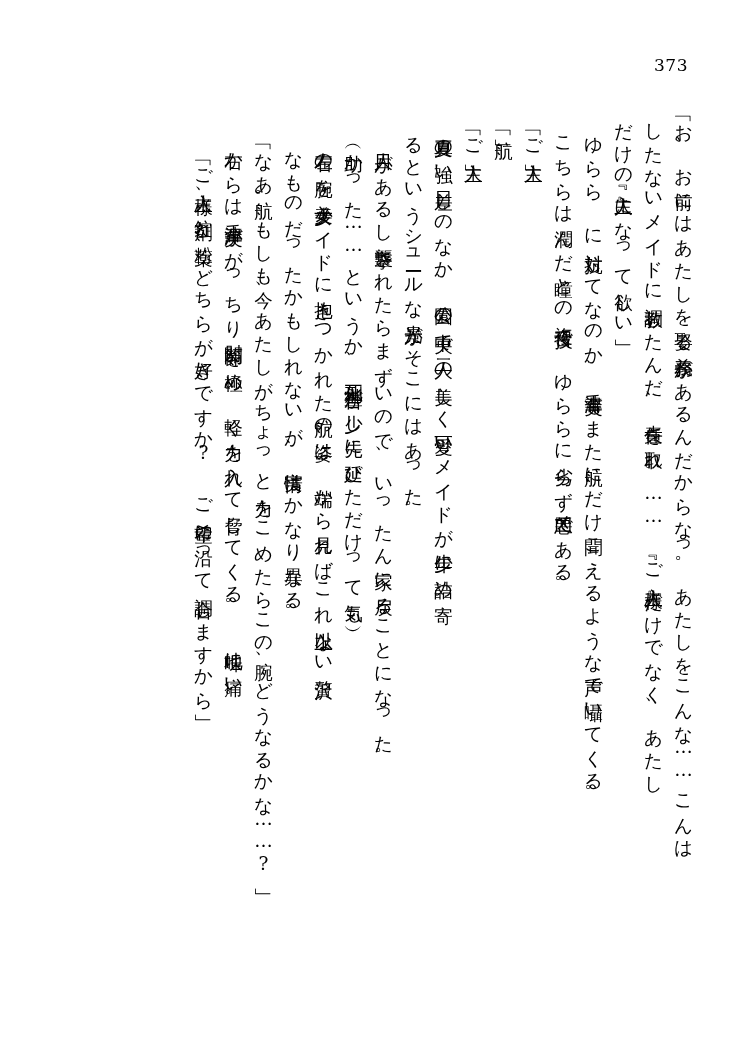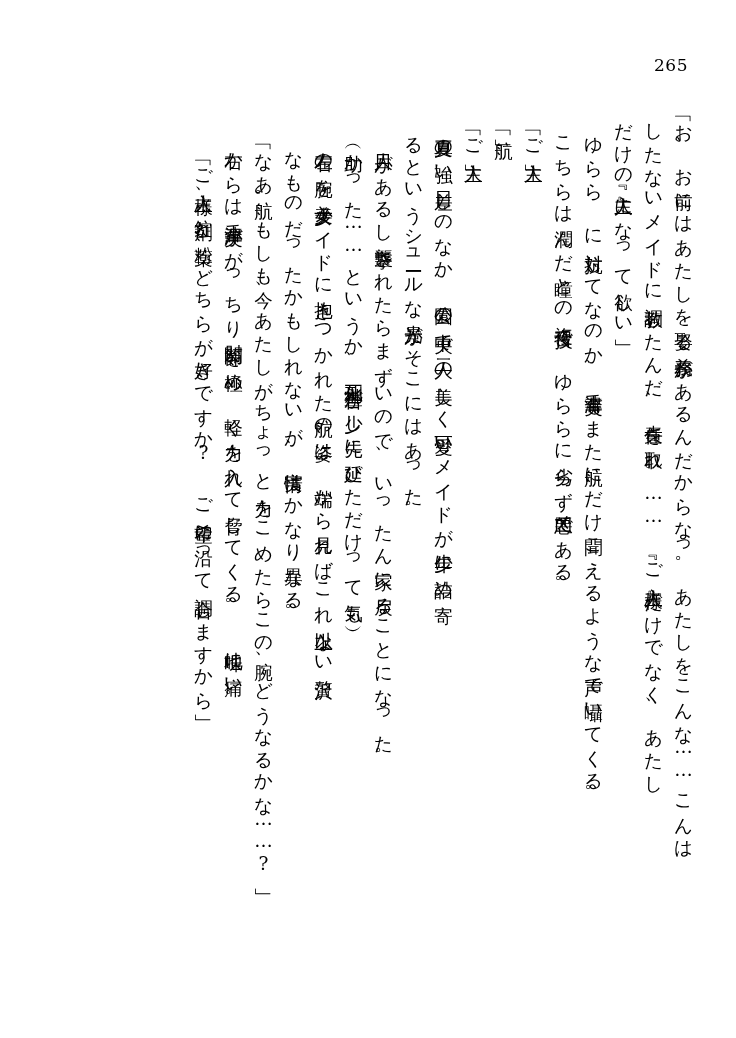--- a/index.html
+++ b/index.html
@@ -68,21 +68,21 @@
   .col.indent-1 { padding-top: 14px; }
   .col.indent-2 { padding-top: 28px; }
   .col.indent-3 { padding-top: 44px; }
 
 </style>
 </head>
 <body>
 
 <div class="page">
 
-  <div class="page-number">265</div>
+  <div class="page-number">373</div>
 
   <div class="body-text">
     <div class="col">「お、お前にはあたしを娶る義務があるんだからなっ。あたしをこんな……こんは</div>
     <div class="col">したないメイドに調教したんだ、責任を取れ。……　『ご主人様』だけでなく、あたし</div>
     <div class="col">だけの『主人』になって欲しい」</div>
     <div class="col indent-1">ゆらら に対抗してなのか、香津美もまた航にだけ聞こえるような声で囁いてくる。</div>
     <div class="col indent-1">こちらは潤んだ瞳との複合技で、ゆららに劣らず凶悪である。</div>
     <div class="col indent-1">「ご主人」</div>
     <div class="col indent-1">「航」</div>
     <div class="col indent-1">「ご主人」</div>

